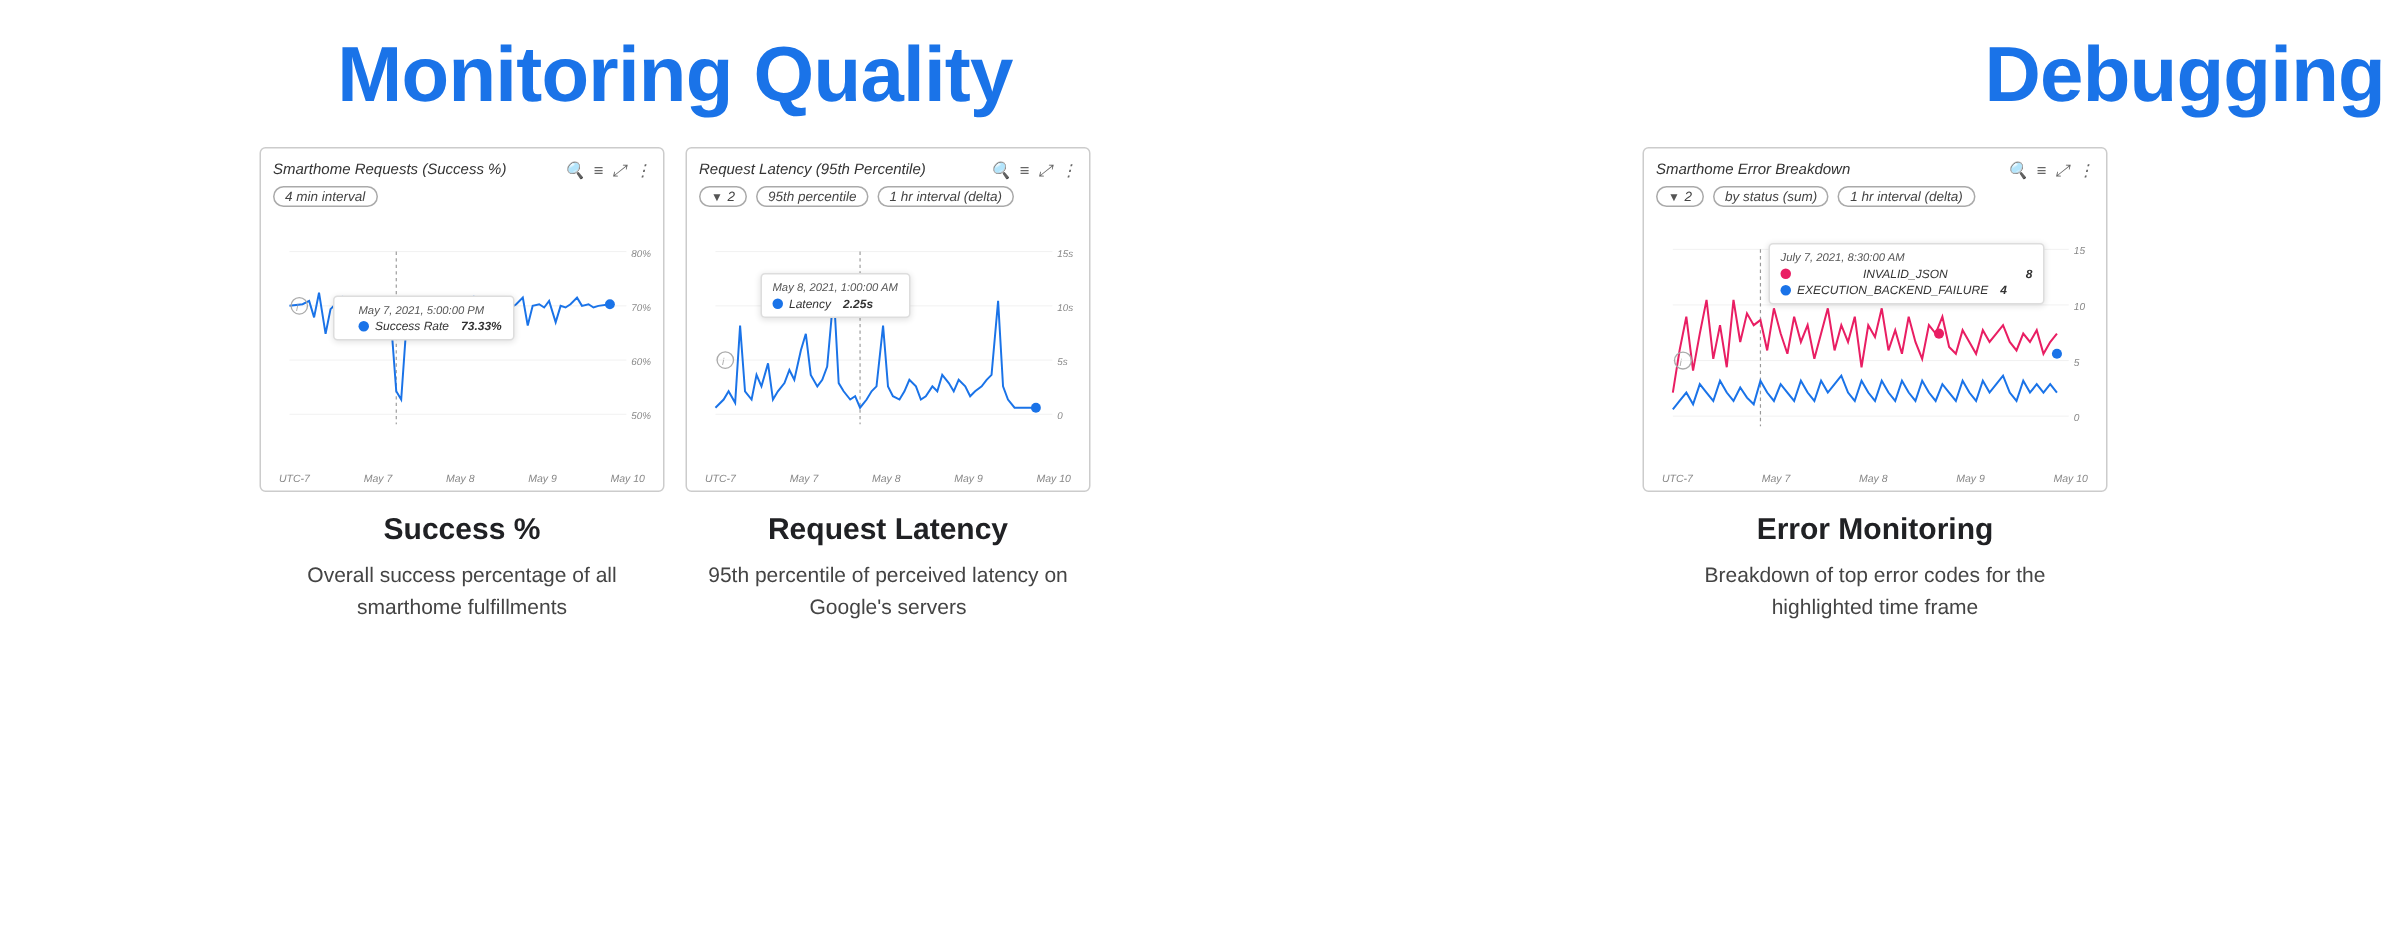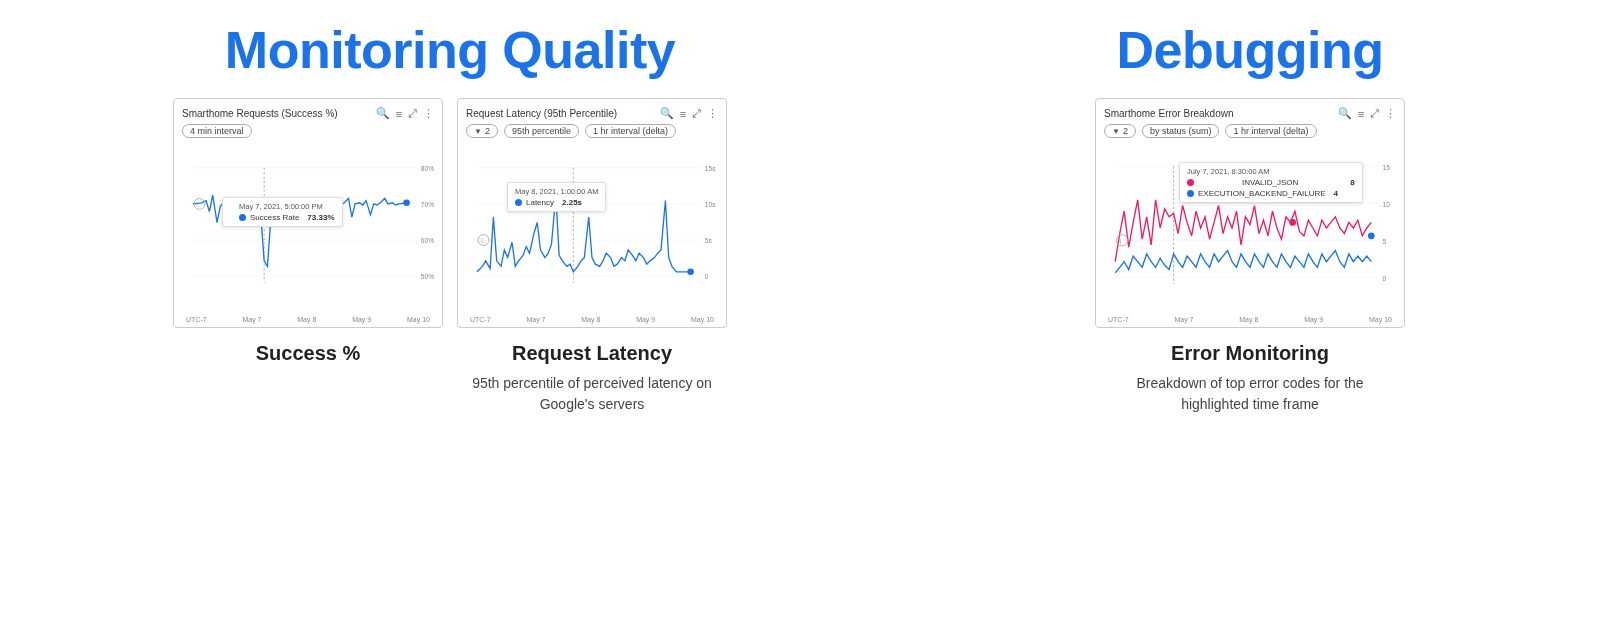--- a/index.html
+++ b/index.html
@@ -18,21 +18,21 @@
       display: flex;
       flex-direction: column;
       align-items: center;
       padding: 20px 10px 10px 10px;
     }
 
     .section-right {
       width: 700px;
       display: flex;
       flex-direction: column;
-      align-items: center;
+      align-items: flex-end;
       padding: 20px 10px 10px 10px;
       border-left: none;
     }
 
     .section-title {
       font-size: 52px;
       font-weight: 700;
       color: #1a73e8;
       margin-bottom: 18px;
       text-align: center;
@@ -50,20 +50,21 @@
     .chart-card {
       border: 1.5px solid #ccc;
       border-radius: 4px;
       background: #fff;
       width: 270px;
       height: 230px;
       display: flex;
       flex-direction: column;
       padding: 8px 8px 4px 8px;
       position: relative;
+      font-style: italic;
     }
 
     .chart-card-single {
       width: 310px;
     }
 
     .chart-header {
       display: flex;
       align-items: center;
       justify-content: space-between;
@@ -325,20 +326,21 @@
         <span>May 8</span>
         <span>May 9</span>
         <span>May 10</span>
       </div>
     </div>
   </div>
 
   <div class="metrics-row">
     <div class="metric-card">
       <div class="metric-title">Success %</div>
+      <div class="metric-desc">Overall success percentage of all smarthome fulfillments</div>
     </div>
     <div class="metric-card">
       <div class="metric-title">Request Latency</div>
       <div class="metric-desc">95th percentile of perceived latency on Google's servers</div>
     </div>
   </div>
 </div>
 
 <div class="section-right">
   <h1 class="section-title">Debugging</h1>

